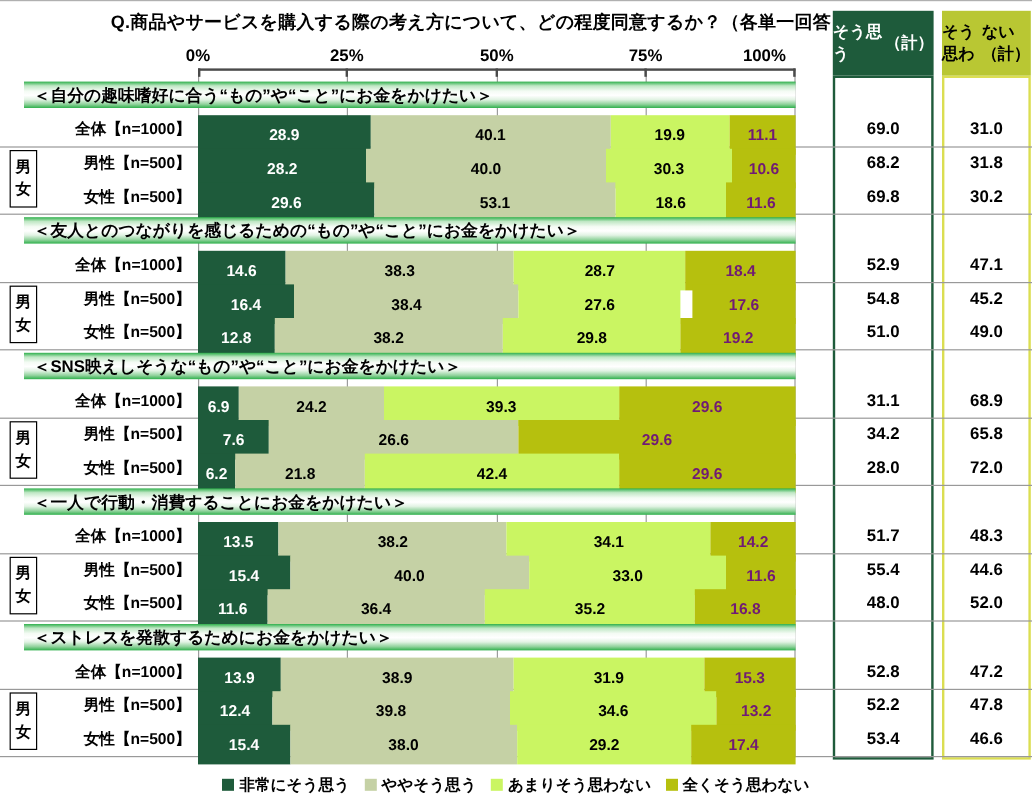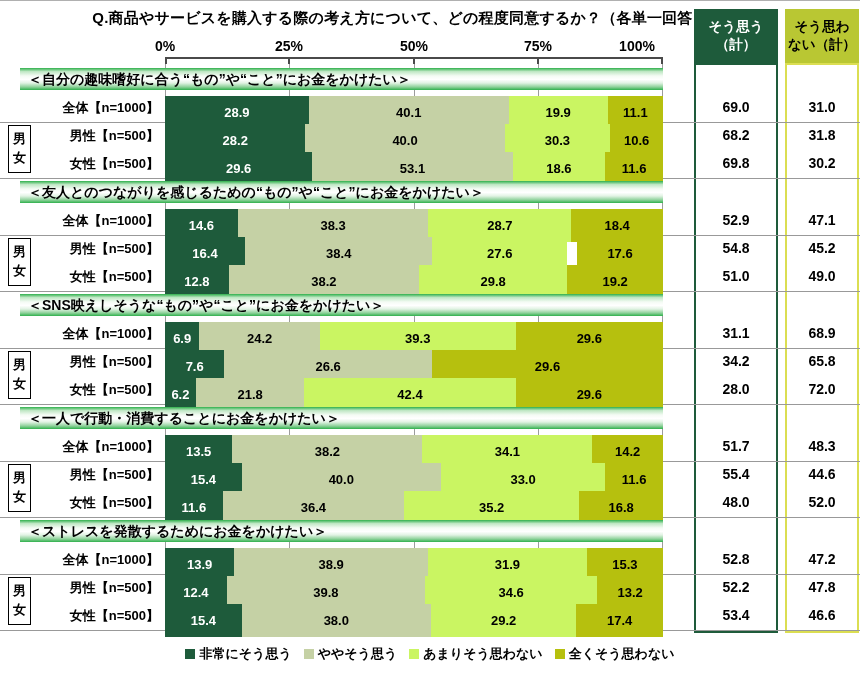--- a/index.html
+++ b/index.html
@@ -9,21 +9,21 @@
 
   .title { position:absolute; top:8px; left:50px; width:700px; text-align:center;
            font-size:15px; letter-spacing:0.2px; }
 
   .axis-label { position:absolute; top:37px; transform:translateX(-50%); font-size:14px; }
   .axis-line  { position:absolute; left:165px; top:56px; width:498px; height:2px; background:#4a4a4a; }
   .tick       { position:absolute; top:56px; width:2px; height:7px; background:#4a4a4a; }
   .gridline   { position:absolute; top:58px; width:1px; height:572px; background:#9c9c9c; }
 
   
-  .hdr { position:absolute; top:8px; height:54px; display:flex; flex-direction:column;
+  .hdr { position:absolute; top:8px; height:54px; display:flex; flex-direction:row;
          align-items:center; justify-content:center; font-size:13.5px; line-height:1.35; }
   .hdr-agree    { left:694px; width:84px; background:#1e5b3b; color:#fff; }
   .hdr-disagree { left:785px; width:74px; background:#b9c733; color:#000; }
   .col-box { position:absolute; top:62px; height:570px; background:#fff; }
   .col-agree-box    { left:694px; width:84px; border:2px solid #1e5b3b; }
   .col-disagree-box { left:785px; width:74px; border:2px solid #dbde52; }
 
   
   .section { display:contents; }
   .s0{--b:67px} .s1{--b:180px} .s2{--b:293px} .s3{--b:406px} .s4{--b:519px}
@@ -42,21 +42,21 @@
   .row { position:absolute; left:0; right:0; height:23px; }
   .r0{ top:calc(var(--b) + 28px); } .r1{ top:calc(var(--b) + 56px); } .r2{ top:calc(var(--b) + 84px);padding-left:12px; }
   .row-label { position:absolute; left:0; width:159px; height:23px; line-height:23px;
                text-align:right; font-size:13px; white-space:nowrap; }
   .bar { position:absolute; left:165px; width:498px; height:33px; display:flex; }
   .seg { flex-basis:0; min-width:0; display:flex; align-items:center; justify-content:center;
          font-size:13px; white-space:nowrap; overflow:visible; }
   .c0 { background:#1e5b3b; color:#fff; }
   .c1 { background:#c5d1a5; color:#000; }
   .c2 { background:#caf562; color:#000; }
-  .c3 { background:#b6c00e; color:#000000; }
+  .c3 { background:#b6c00e; color:#701a75; }
   .val-agree    { position:absolute; left:694px; width:84px; height:23px; line-height:23px;
                   text-align:center; font-size:14px; }
   .val-disagree { position:absolute; left:785px; width:74px; height:23px; line-height:23px;
                   text-align:center; font-size:14px; }
 
   
   .legend { position:absolute; top:644px; left:0; right:0; display:flex; justify-content:center;
             align-items:center; gap:12px; font-size:13px; }
   .legend-item { display:flex; align-items:center; gap:4px; }
   .sw { width:10px; height:10px; display:inline-block; }

